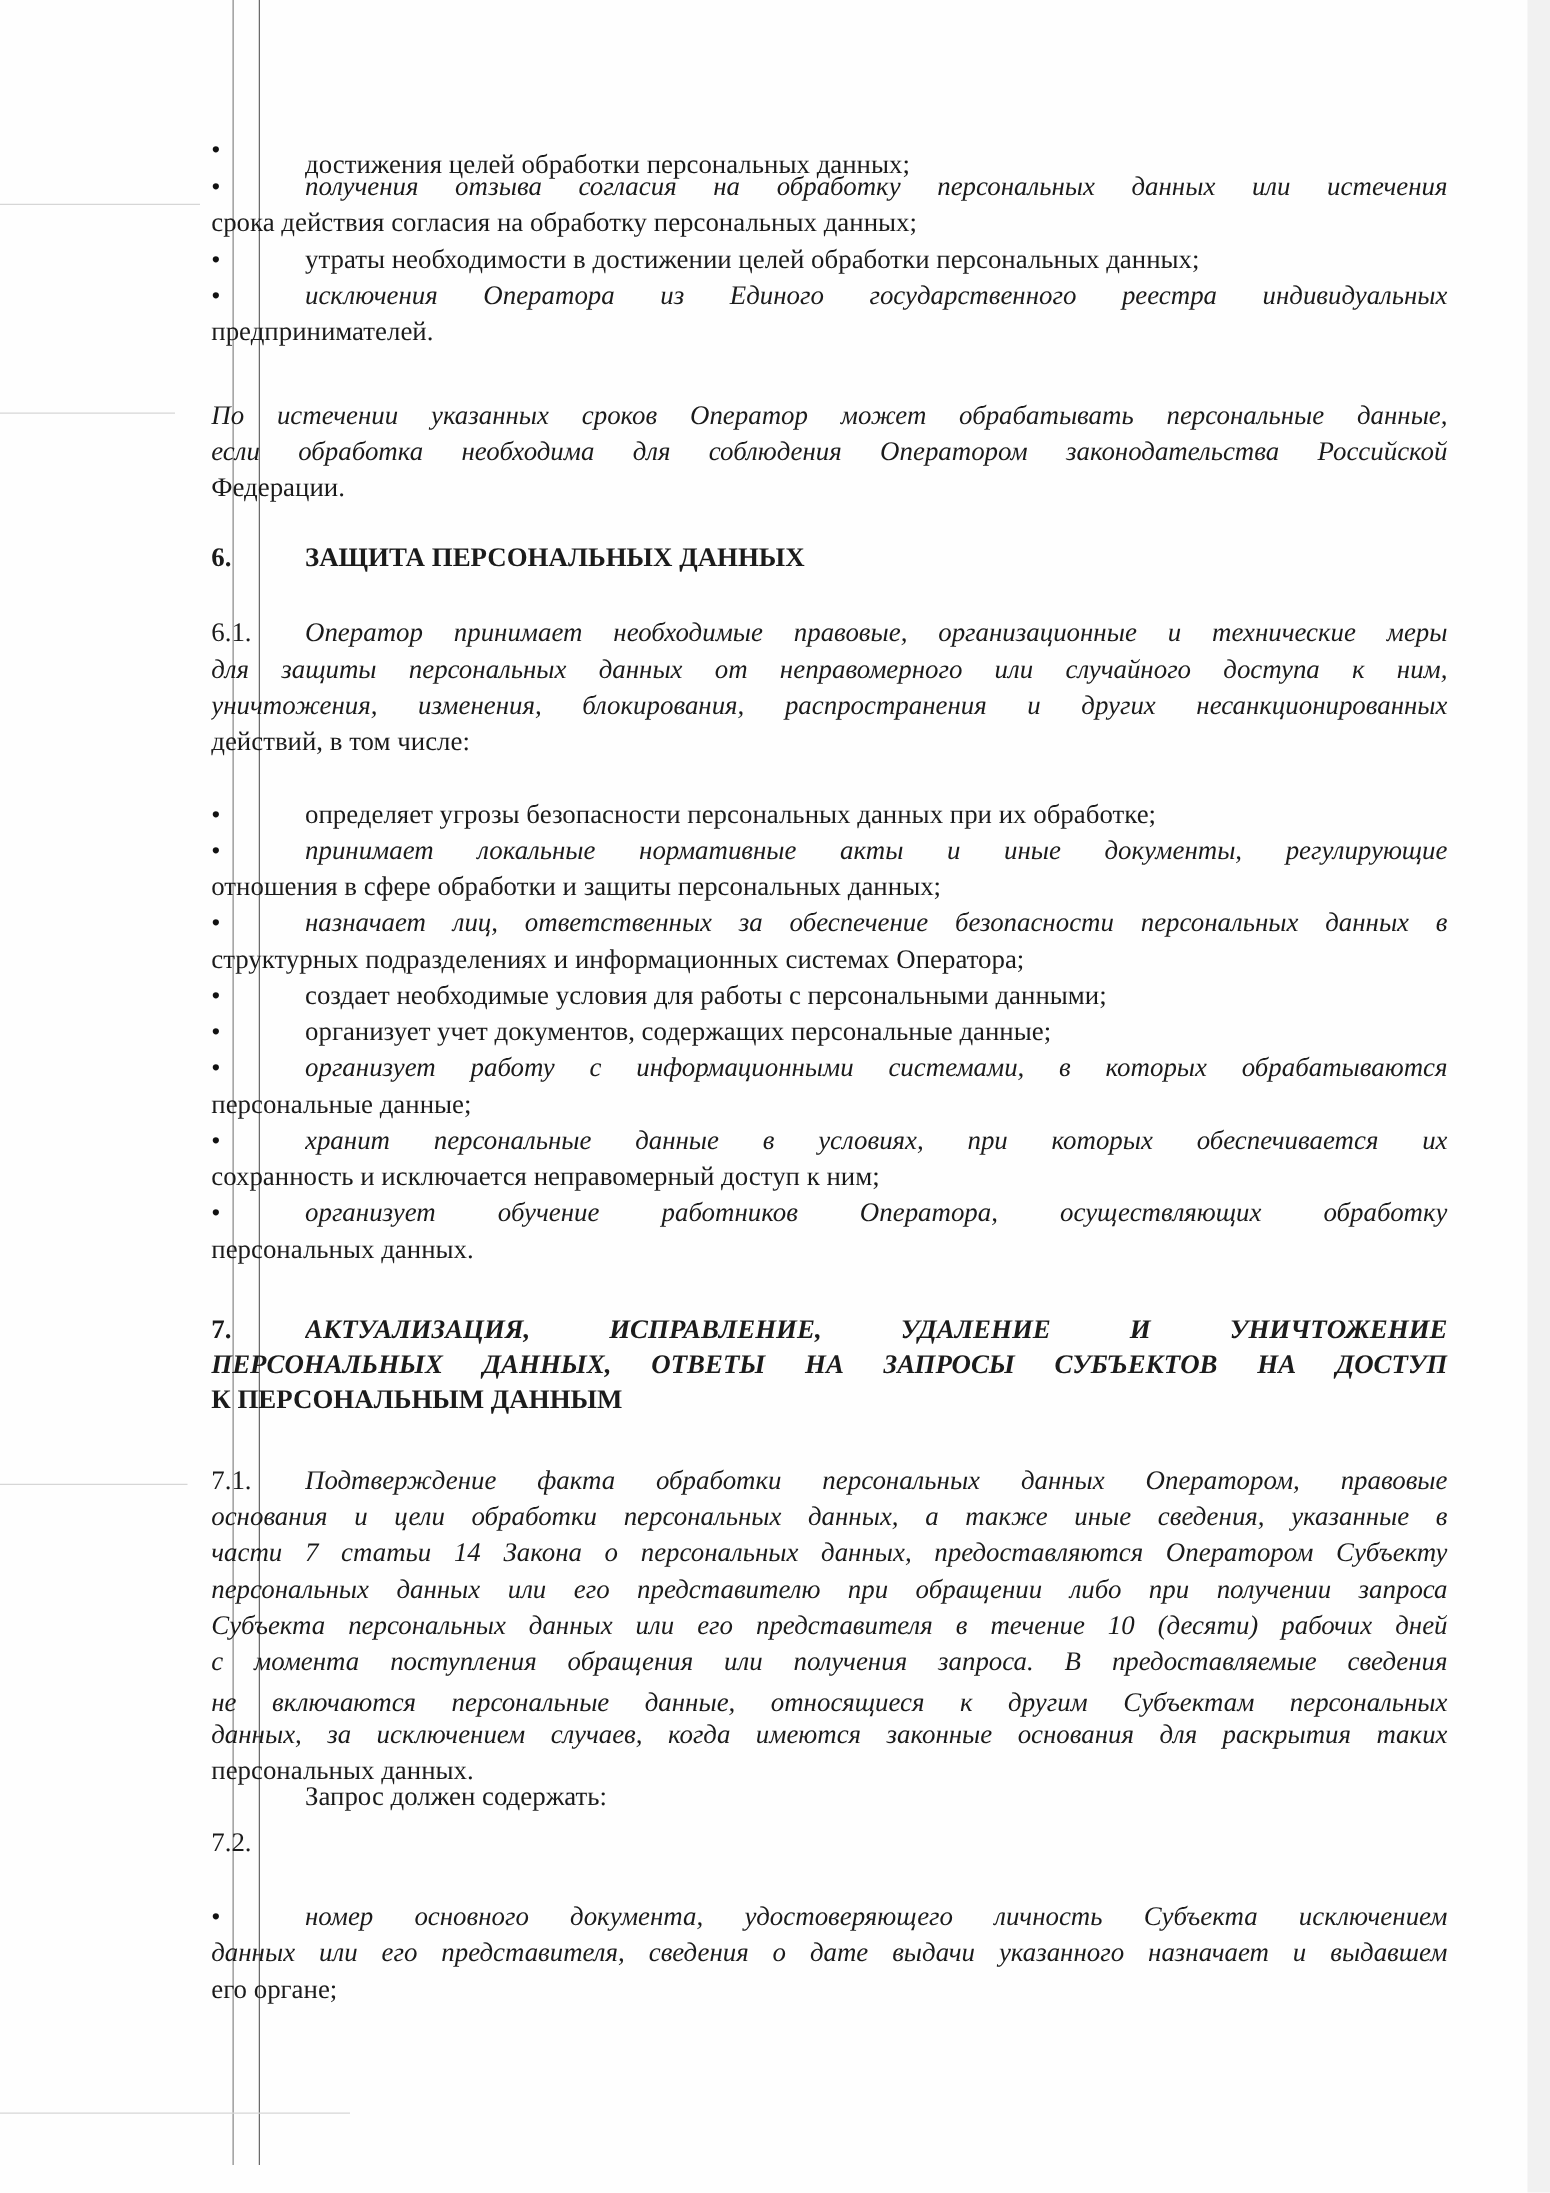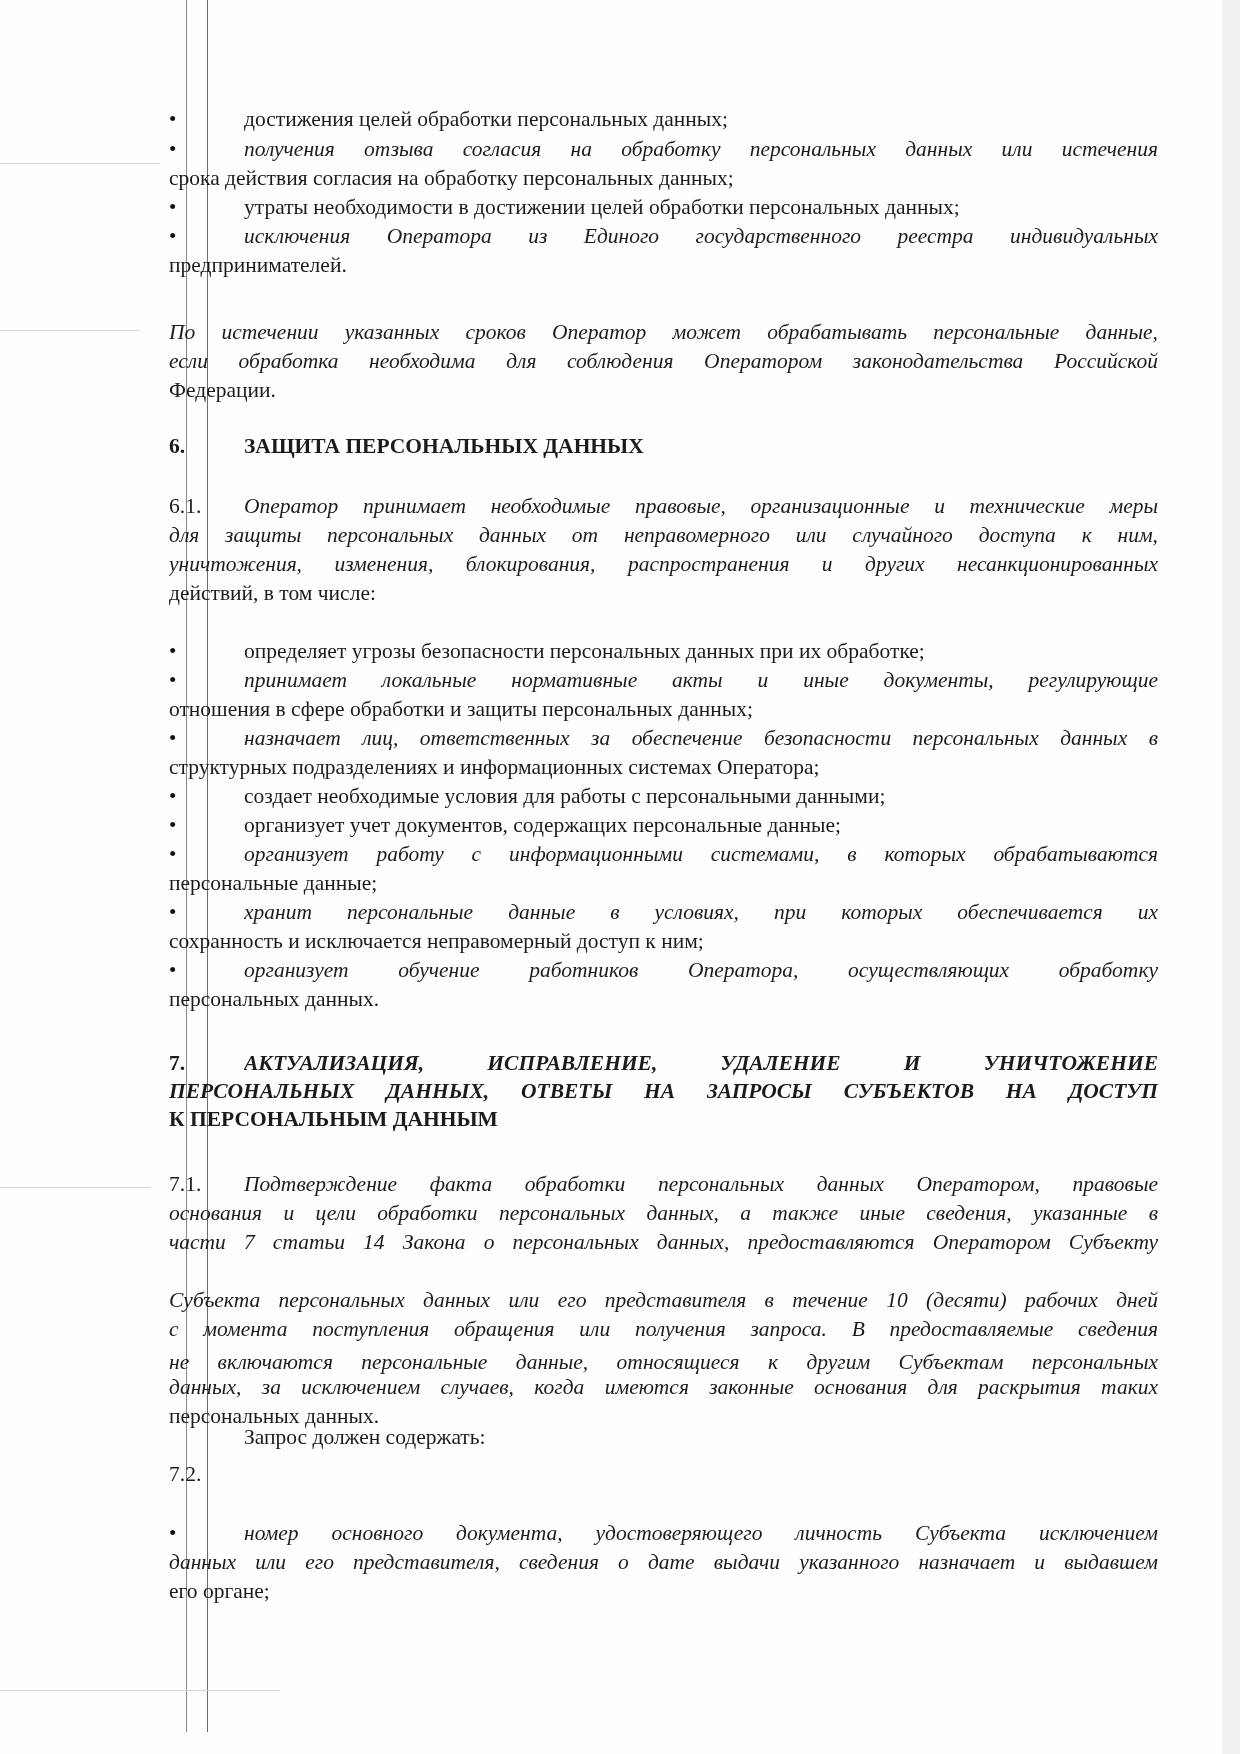--- a/index.html
+++ b/index.html
@@ -32,21 +32,21 @@
 <div class="page">
 
   <div class="vline a"></div>
   <div class="vline b"></div>
   <div class="noise" style="left:0;top:163px;width:160px;"></div>
   <div class="noise" style="left:0;top:330px;width:140px;"></div>
   <div class="noise" style="left:0;top:1187px;width:150px;"></div>
   <div class="noise" style="left:0;top:1690px;width:280px;"></div>
 
   <span class="bul" style="top:105px">•</span>
-  <div class="ln ind" style="top:105px">достижения целей обработки персональных данных;</div>
+  <div class="ln ind" style="top:117px">достижения целей обработки персональных данных;</div>
 
   <span class="bul" style="top:135px">•</span>
   <div class="ln ind j" style="top:135px">получения отзыва согласия на обработку персональных данных или истечения</div>
   <div class="ln" style="top:164px">срока действия согласия на обработку персональных данных;</div>
 
   <span class="bul" style="top:193px">•</span>
   <div class="ln ind" style="top:193px">утраты необходимости в достижении целей обработки персональных данных;</div>
 
   <span class="bul" style="top:222px">•</span>
   <div class="ln ind j" style="top:222px">исключения Оператора из Единого государственного реестра индивидуальных</div>
@@ -96,20 +96,21 @@
 
   <span class="num numb" style="top:1049px">7.</span>
   <div class="ln ind b j" style="top:1049px">АКТУАЛИЗАЦИЯ, ИСПРАВЛЕНИЕ, УДАЛЕНИЕ И УНИЧТОЖЕНИЕ</div>
   <div class="ln b j" style="top:1077px">ПЕРСОНАЛЬНЫХ ДАННЫХ, ОТВЕТЫ НА ЗАПРОСЫ СУБЪЕКТОВ НА ДОСТУП</div>
   <div class="ln b" style="top:1105px">К ПЕРСОНАЛЬНЫМ ДАННЫМ</div>
 
   <span class="num" style="top:1170px">7.1.</span>
   <div class="ln ind j" style="top:1170px">Подтверждение факта обработки персональных данных Оператором, правовые</div>
   <div class="ln j" style="top:1199px">основания и цели обработки персональных данных, а также иные сведения, указанные в</div>
   <div class="ln j" style="top:1228px">части 7 статьи 14 Закона о персональных данных, предоставляются Оператором Субъекту</div>
+  <div class="ln j" style="top:1257px">персональных данных или его представителю при обращении либо при получении запроса</div>
   <div class="ln j" style="top:1286px">Субъекта персональных данных или его представителя в течение 10 (десяти) рабочих дней</div>
   <div class="ln j" style="top:1315px">с момента поступления обращения или получения запроса. В предоставляемые сведения</div>
   <div class="ln j" style="top:1348px">не включаются персональные данные, относящиеся к другим Субъектам персональных</div>
   <div class="ln j" style="top:1373px">данных, за исключением случаев, когда имеются законные основания для раскрытия таких</div>
   <div class="ln" style="top:1402px">персональных данных.</div>
 
   <span class="num" style="top:1460px">7.2.</span>
   <div class="ln ind" style="top:1423px">Запрос должен содержать:</div>
 
   <span class="bul" style="top:1519px">•</span>

